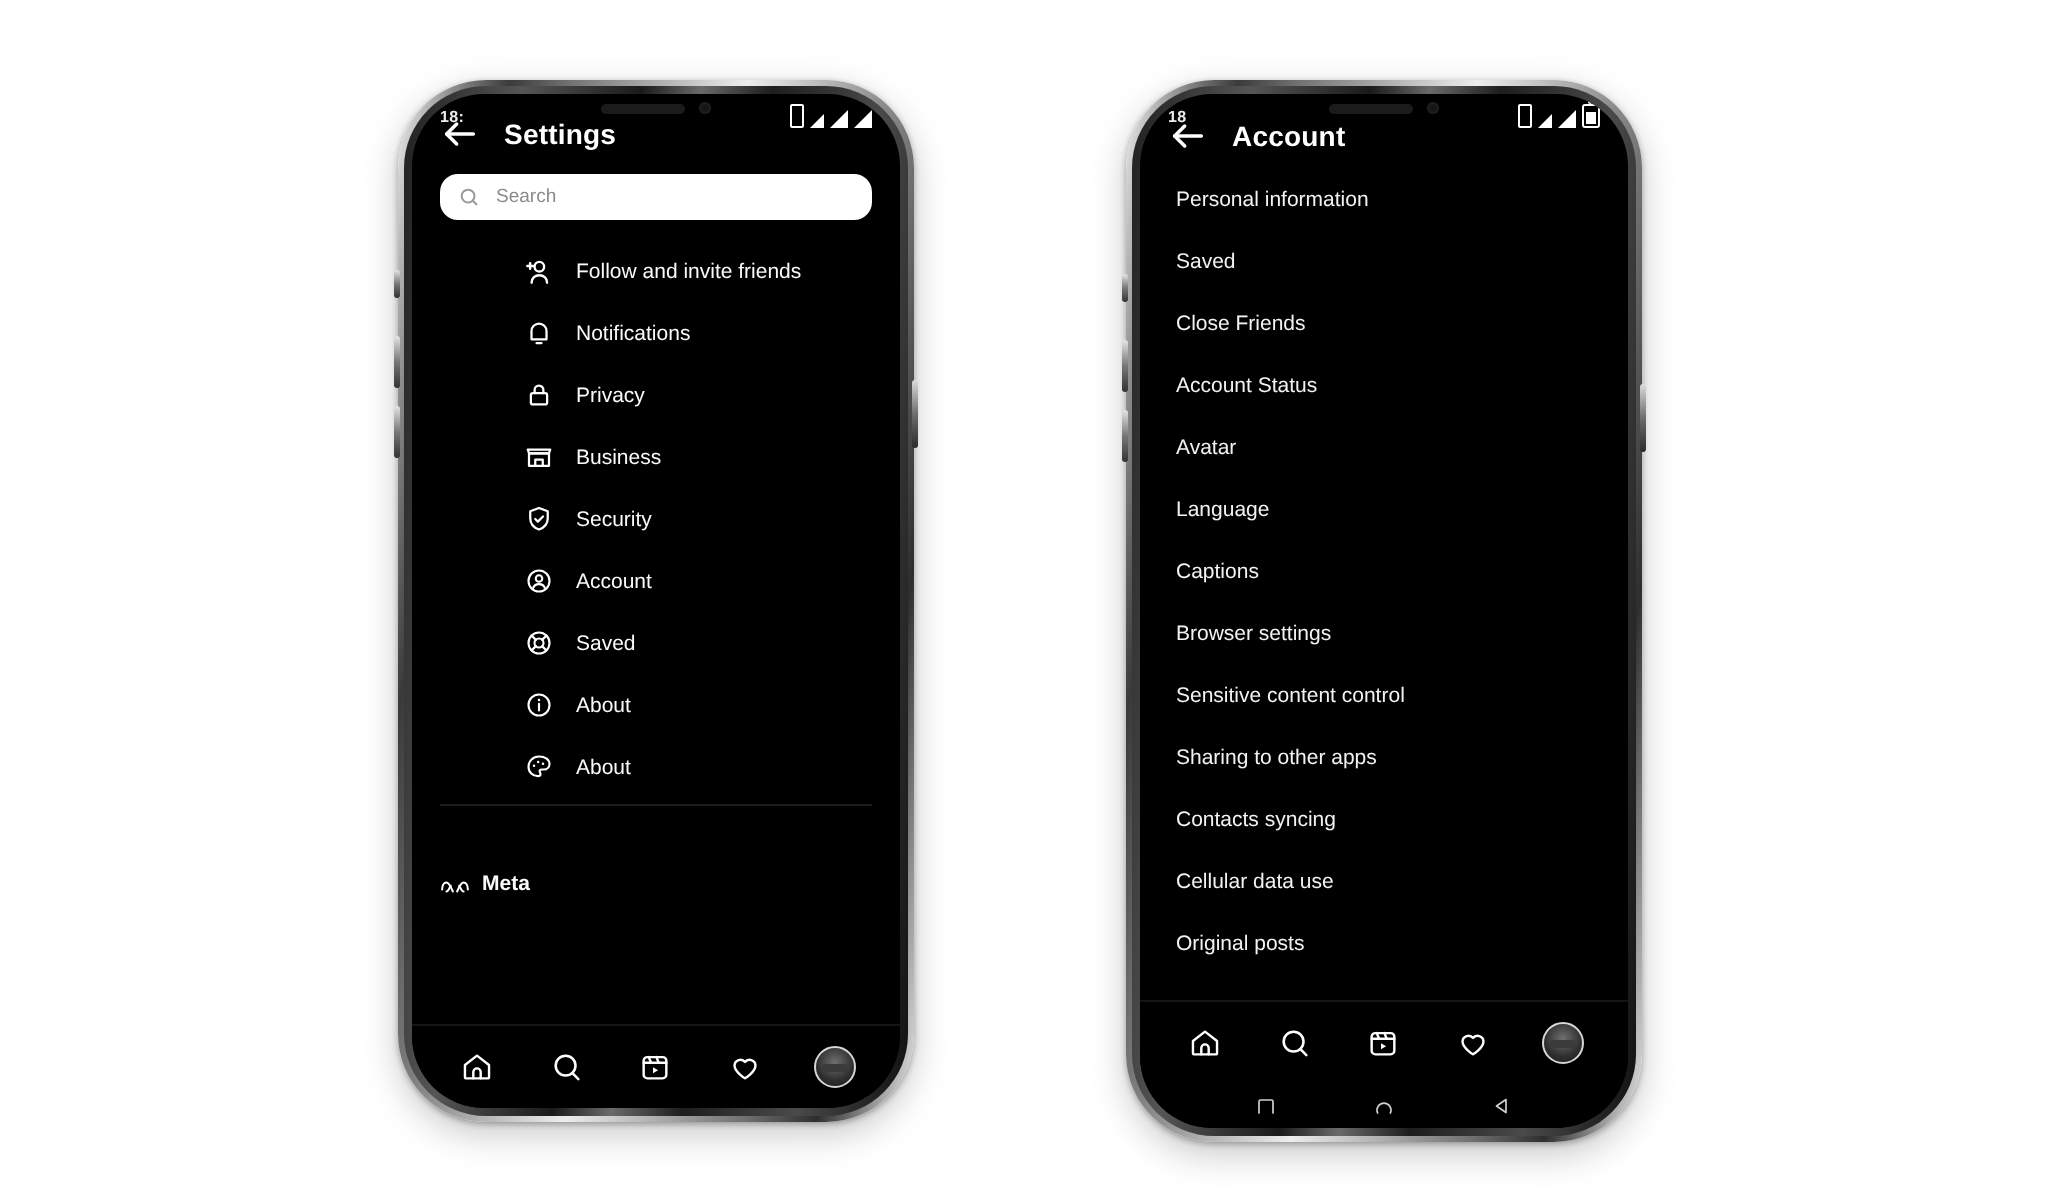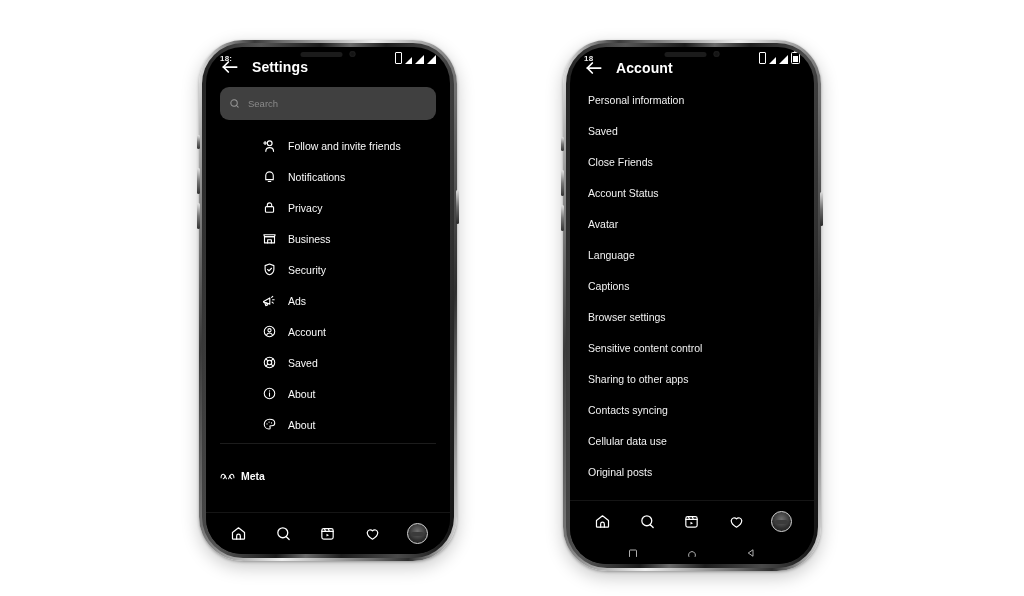--- a/index.html
+++ b/index.html
@@ -57,31 +57,31 @@
 
   
   .apphead{display:flex;align-items:center;padding:10px 14px 6px 14px;}
   .back{width:20px;height:20px;flex:none;margin-right:12px;cursor:pointer;}
   .apptitle{color:#fff;font-size:14px;font-weight:bold;letter-spacing:.1px;}
 
   
   .searchwrap{padding:4px 14px 6px 14px;}
   .searchbar{
     display:flex;align-items:center;gap:8px;
-    background:#404040;border-radius:9px;height:33px;padding:0 9px;
+    background:#ffffff;border-radius:9px;height:23px;padding:0 9px;
   }
   .searchbar .ph{color:#8a8a8a;font-size:9.5px;}
 
   
   .menu{padding:4px 0 0 0;}
   .mrow{display:flex;align-items:center;height:31px;padding:0 14px;cursor:pointer;margin-left:41px;}
   .mrow .ico{width:16px;height:16px;flex:none;margin-right:11px;display:flex;align-items:center;justify-content:center;}
   .mrow .lbl{color:#fafafa;font-size:10.5px;}
   .divider{height:1px;background:#1c1c1c;margin:3px 14px 2px 14px;}
-  .metarow{display:flex;align-items:center;height:26px;padding:0 14px;margin-top:19px;}
+  .metarow{display:flex;align-items:flex-end;height:26px;padding:0 14px;margin-top:19px;}
   .metarow .lbl{color:#fafafa;font-size:10.5px;font-weight:bold;margin-left:6px;}
 
   
   .plainlist{padding:10px 0 0 0;}
   .prow{height:31px;display:flex;padding:0 18px;cursor:pointer;}
   .prow .lbl{color:#f2f2f2;font-size:10.5px;}
 
   
   .tabbar{
     position:absolute;left:0;right:0;bottom:0;height:42px;
@@ -207,30 +207,20 @@
         <div class="mrow">
           <span class="ico">
             <svg viewBox="0 0 24 24" width="15" height="15" fill="none" stroke="#fff" stroke-width="1.8" stroke-linecap="round" stroke-linejoin="round">
               <path d="M12 3.2l7 2.6v5.6c0 4.3-3 7.6-7 9-4-1.4-7-4.7-7-9V5.8z"></path>
                 <path d="M9 12l2.1 2.1L15.2 10"></path>
             </svg>
           </span>
           <span class="lbl">Security</span>
         </div>
 
-        <div class="mrow">
-          <span class="ico">
-            <svg viewBox="0 0 24 24" width="16" height="16" fill="none" stroke="#fff" stroke-width="1.7" stroke-linecap="round" stroke-linejoin="round">
-              <path d="M3.8 12.6l9.4-5.2v9.3l-9.4-3z"></path>
-                <path d="M5.6 14.3l1.6 4.6 2.6-.9-1.2-3.4"></path>
-              <path d="M16 6.6l1.6-1.6M17.4 10.2h2.3M16.6 13.6l1.8 1.5"></path>
-            </svg>
-          </span>
-          <span class="lbl">Ads</span>
-        </div>
 
         <div class="mrow">
           <span class="ico">
             <svg viewBox="0 0 24 24" width="15" height="15" fill="none" stroke="#fff" stroke-width="1.7" stroke-linecap="round" stroke-linejoin="round">
               <circle cx="12" cy="12" r="8.4"></circle>
                 <circle cx="12" cy="10" r="2.6"></circle>
                 <path d="M7.2 18c.6-2.3 2.5-3.5 4.8-3.5s4.2 1.2 4.8 3.5"></path>
             </svg>
           </span>
           <span class="lbl">Account</span>

